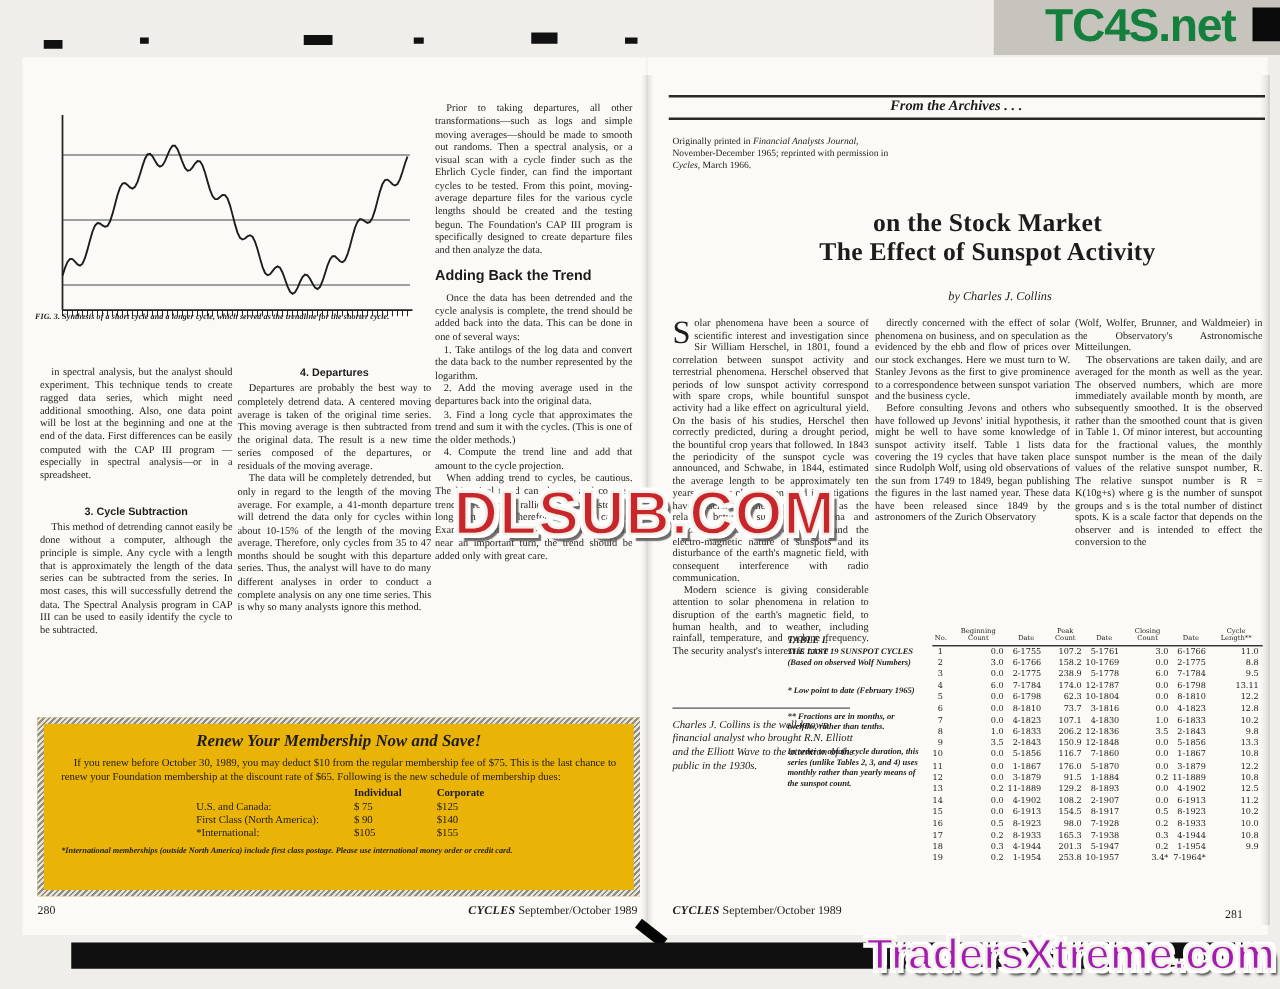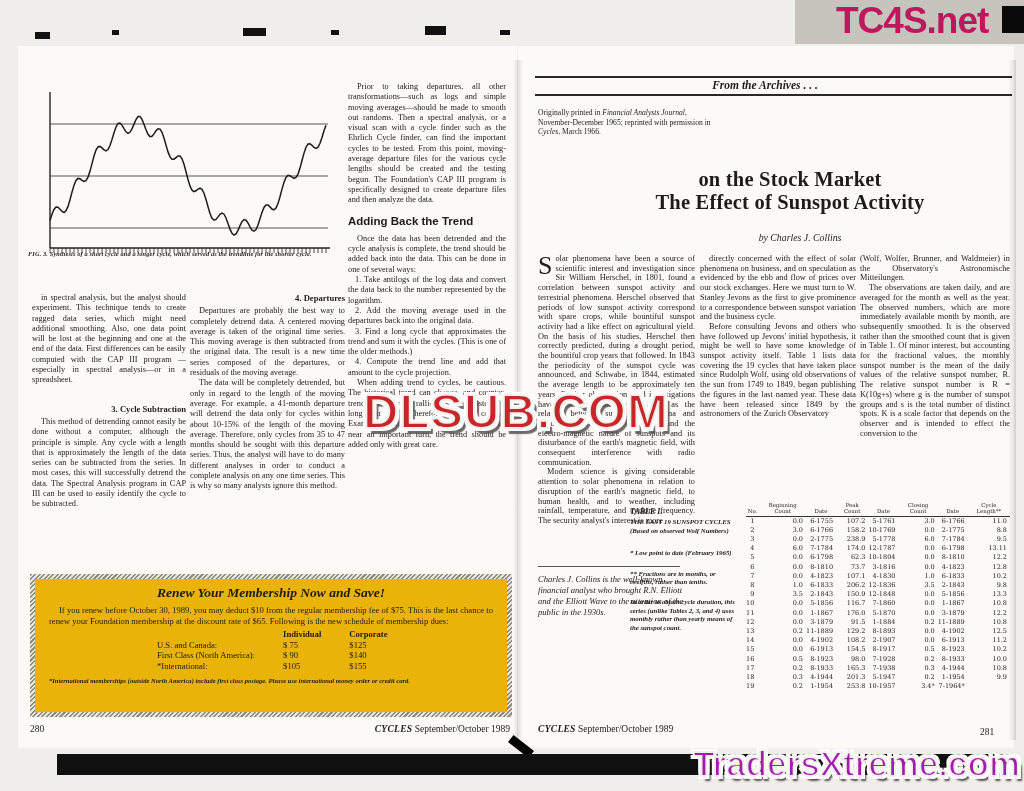--- a/index.html
+++ b/index.html
@@ -16,22 +16,22 @@
   
   .artifact { position:absolute; background:#111; }
 
   
   #figure { position:absolute; left:22px; top:42px; width:298px; height:178px; }
   #figure-caption { position:absolute; left:10px; top:204px; width:310px;
       font-size:6.4px; font-weight:bold; font-style:italic; letter-spacing:0.1px; }
   .col { position:absolute; text-align:justify; font-size:8.3px; line-height:10.3px; overflow:hidden; }
   .col p.ind { text-indent:9px; }
   .col p.item { text-indent:7px; }
-  .sec-head { font-family:Liberation Serif, serif; font-weight:bold; font-size:8.6px;
-      margin:18px 0 3px 0; text-align:right; }
+  .sec-head { font-family:Liberation Sans, sans-serif; font-weight:bold; font-size:8.6px;
+      margin:18px 0 3px 0; text-align:center; }
   .big-head { font-family:"Liberation Sans", sans-serif; font-weight:bold; font-size:11.5px;
       margin:10px 0 8px 0; text-align:left; }
   #lp-col1 { left:14px;  top:247px; width:154px; height:290px; }
   #lp-col2 { left:172px; top:247px; width:155px; height:290px; }
   #lp-col3 { left:330px; top:36px;  width:158px; height:500px; }
 
   
   #membership-box { position:absolute; left:12px; top:528px; width:482px; height:143px;
       background:#eab308; border:5px solid transparent;
       border-image: repeating-linear-gradient(135deg, #8f8c84 0 1.5px, #e7e4dc 1.5px 3.2px) 5;
@@ -75,21 +75,21 @@
       border-collapse:collapse; font-size:6.5px; line-height:7px;
       font-family:"DejaVu Serif", serif; }
   #sunspot-table th { font-size:5.4px; line-height:5.8px; font-weight:normal; text-align:center;
       vertical-align:bottom; border-bottom:0.8px solid #333; padding:0 1px 1px 1px; }
   #sunspot-table td { text-align:right; padding:1.1px 3px 1.1px 0; white-space:nowrap; }
   #sunspot-table td:first-child { text-align:right; padding-right:5px; }
 
   
   #tc4s-band { position:absolute; left:795px; top:0; width:229px; height:44px; background:#c7c4be; }
   #tc4s { position:absolute; left:836px; top:0px; font-family:"Liberation Sans", sans-serif;
-      font-weight:bold; font-size:37px; letter-spacing:-1px; color:#be185d; }
+      font-weight:bold; font-size:37px; letter-spacing:-1px; color:#15803d; }
   #tc4s-black { position:absolute; left:1002px; top:6px; width:22px; height:27px; background:#0a0a0a; }
   #dlsub { position:absolute; left:363px; top:383px; font-family:"Liberation Sans", sans-serif;
       font-weight:bold; font-size:49px; letter-spacing:1px; color:#c8262b;
       -webkit-text-stroke:2px #f3f0ea;
       text-shadow:-3px -3px 0 #ffffff, 3px -3px 0 #ffffff, -3px 3px 0 #ffffff, 3px 3px 0 #ffffff,
                   5px 6px 1px rgba(85,82,80,0.85); }
   #bottom-bar { position:absolute; left:57px; top:754px; width:952px; height:21px; background:#101010; }
   #txtreme { position:absolute; right:4px; top:744px; font-family:"Liberation Sans", sans-serif;
       font-weight:bold; font-size:35px; letter-spacing:0px; color:#a21caf;
       -webkit-text-stroke:2px #f4f1ec;

